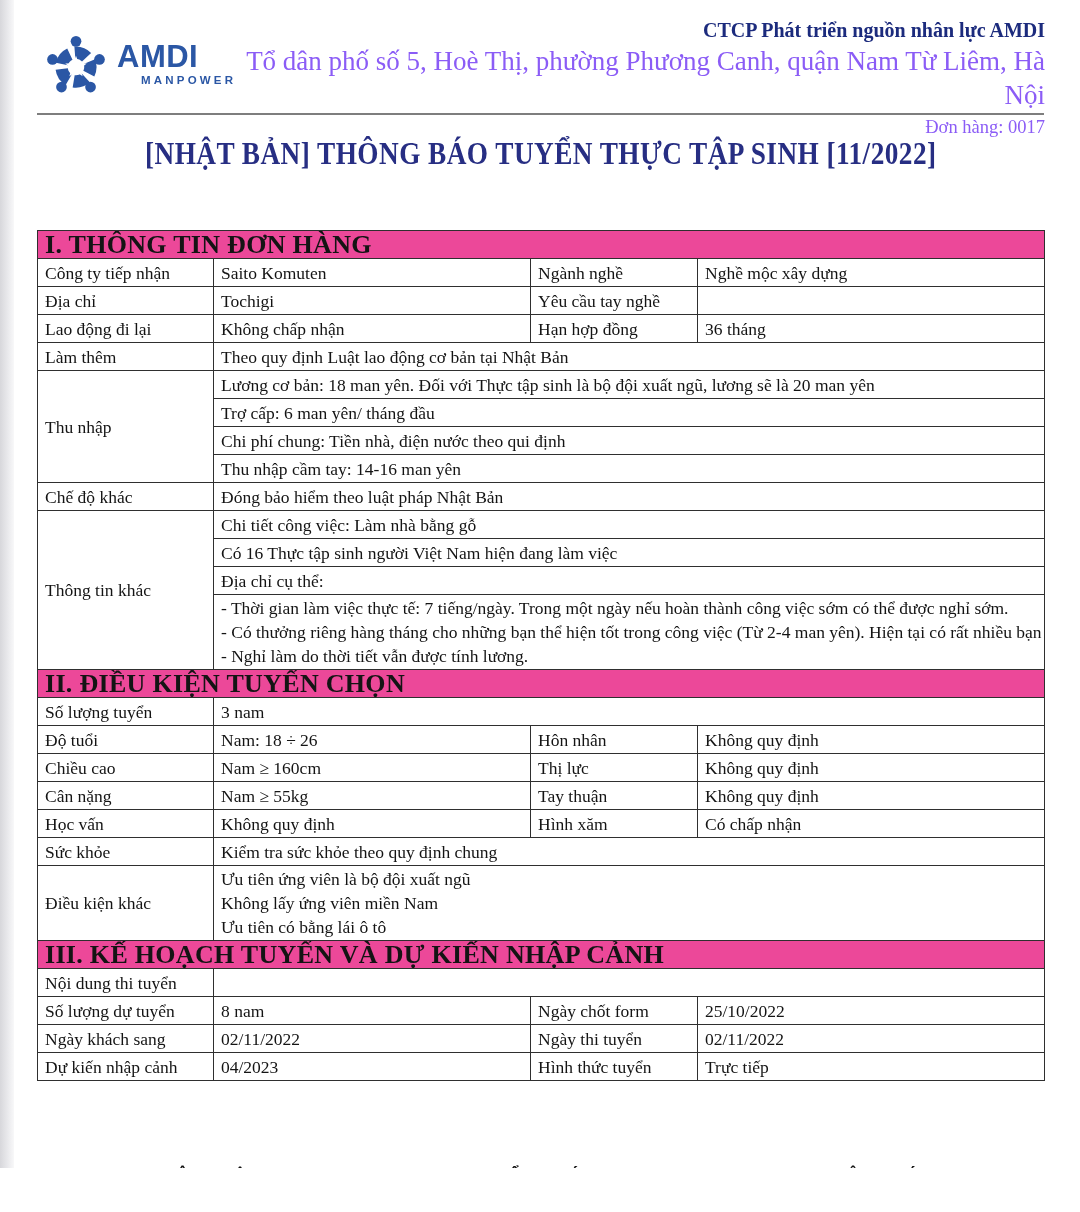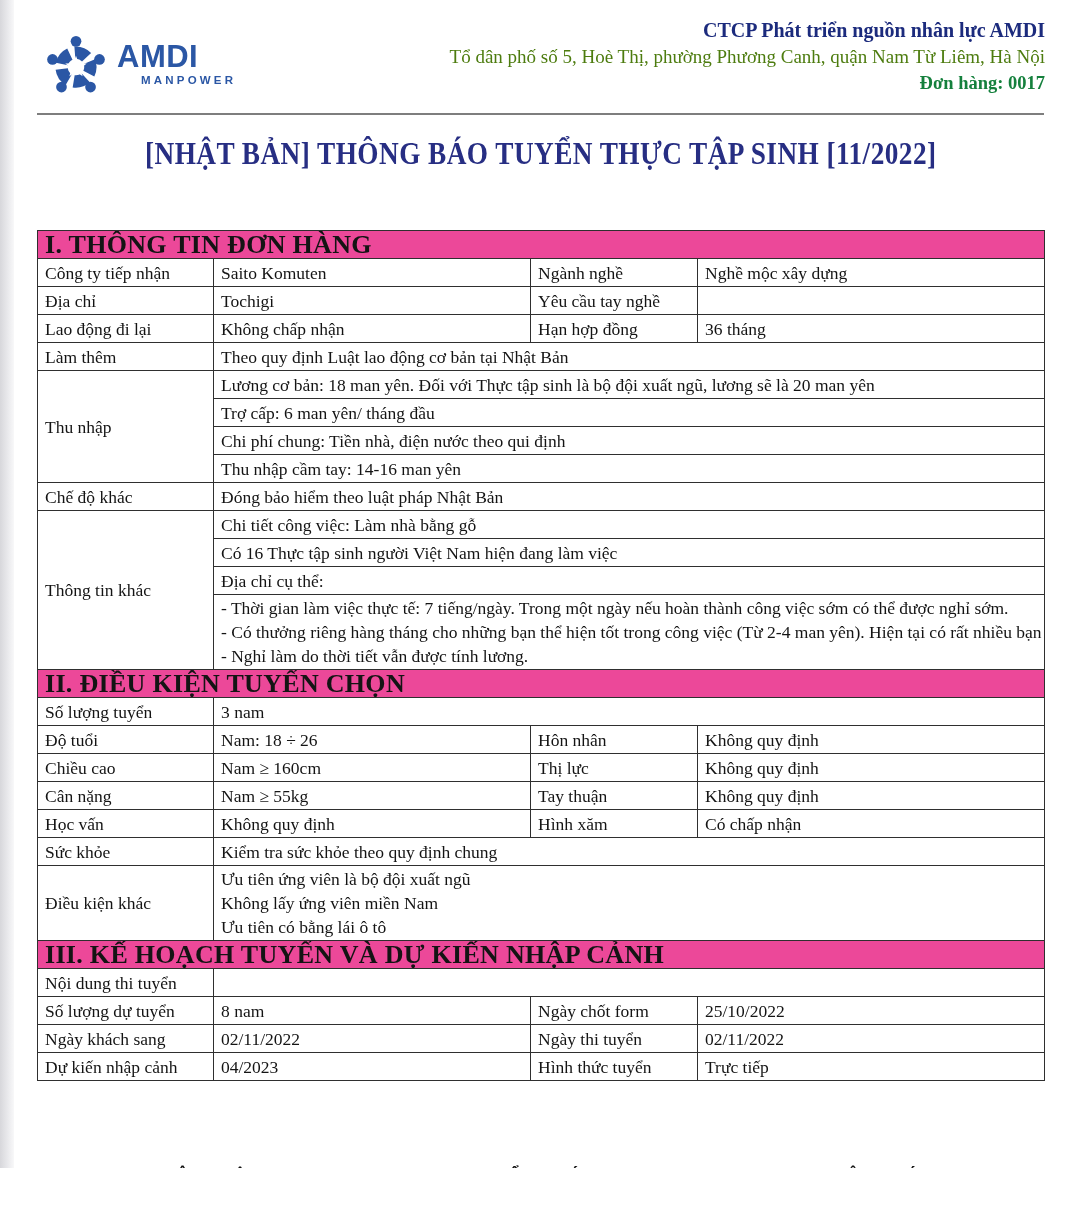--- a/index.html
+++ b/index.html
@@ -14,22 +14,22 @@
   
   .hdr{position:absolute;left:37px;top:14px;width:1008px;display:flex;justify-content:space-between;align-items:flex-start;}
   .logo{display:flex;align-items:center;margin-top:16px;margin-left:4px;}
   .logo-text{margin-left:6px;line-height:1;}
   .logo-brand{font-family:"Liberation Sans","DejaVu Sans",sans-serif;font-weight:bold;
     font-size:31px;color:#2b57a5;letter-spacing:.5px;}
   .logo-sub{font-family:"Liberation Sans","DejaVu Sans",sans-serif;font-weight:bold;
     font-size:11.5px;color:#2b57a5;letter-spacing:3.2px;margin-top:3px;padding-left:24px;}
   .hdr-right{text-align:right;line-height:1.25;margin-top:4px;}
   .company{font-size:20px;font-weight:bold;color:#1c2b7d;}
-  .address{font-size:19px;color:#4d7c0f;margin-top:2px;}
-  .order{font-size:18.5px;font-weight:bold;color:#15803d;margin-top:3px;}
+  .address{font-size:27px;color:#8b5cf6;margin-top:2px;}
+  .order{font-size:18.5px;font-weight:normal;color:#8b5cf6;margin-top:3px;}
   .rule{position:absolute;top:113px;left:37px;width:1007px;border-top:2px solid #7e7e7e;}
   
   .doc-title{position:absolute;top:136px;left:37px;width:1007px;text-align:center;}
   .doc-title span{display:inline-block;transform:scaleX(.88);transform-origin:center;
     font-size:31px;font-weight:bold;color:#272e83;letter-spacing:.5px;white-space:nowrap;}
   
   table.doc{position:absolute;top:230px;left:37px;width:1007px;border-collapse:collapse;
     table-layout:fixed;font-size:17.5px;}
   table.doc td{border:1.5px solid #2f2f2f;padding:1px 7px;height:25px;line-height:24px;
     vertical-align:middle;overflow:hidden;white-space:nowrap;}

